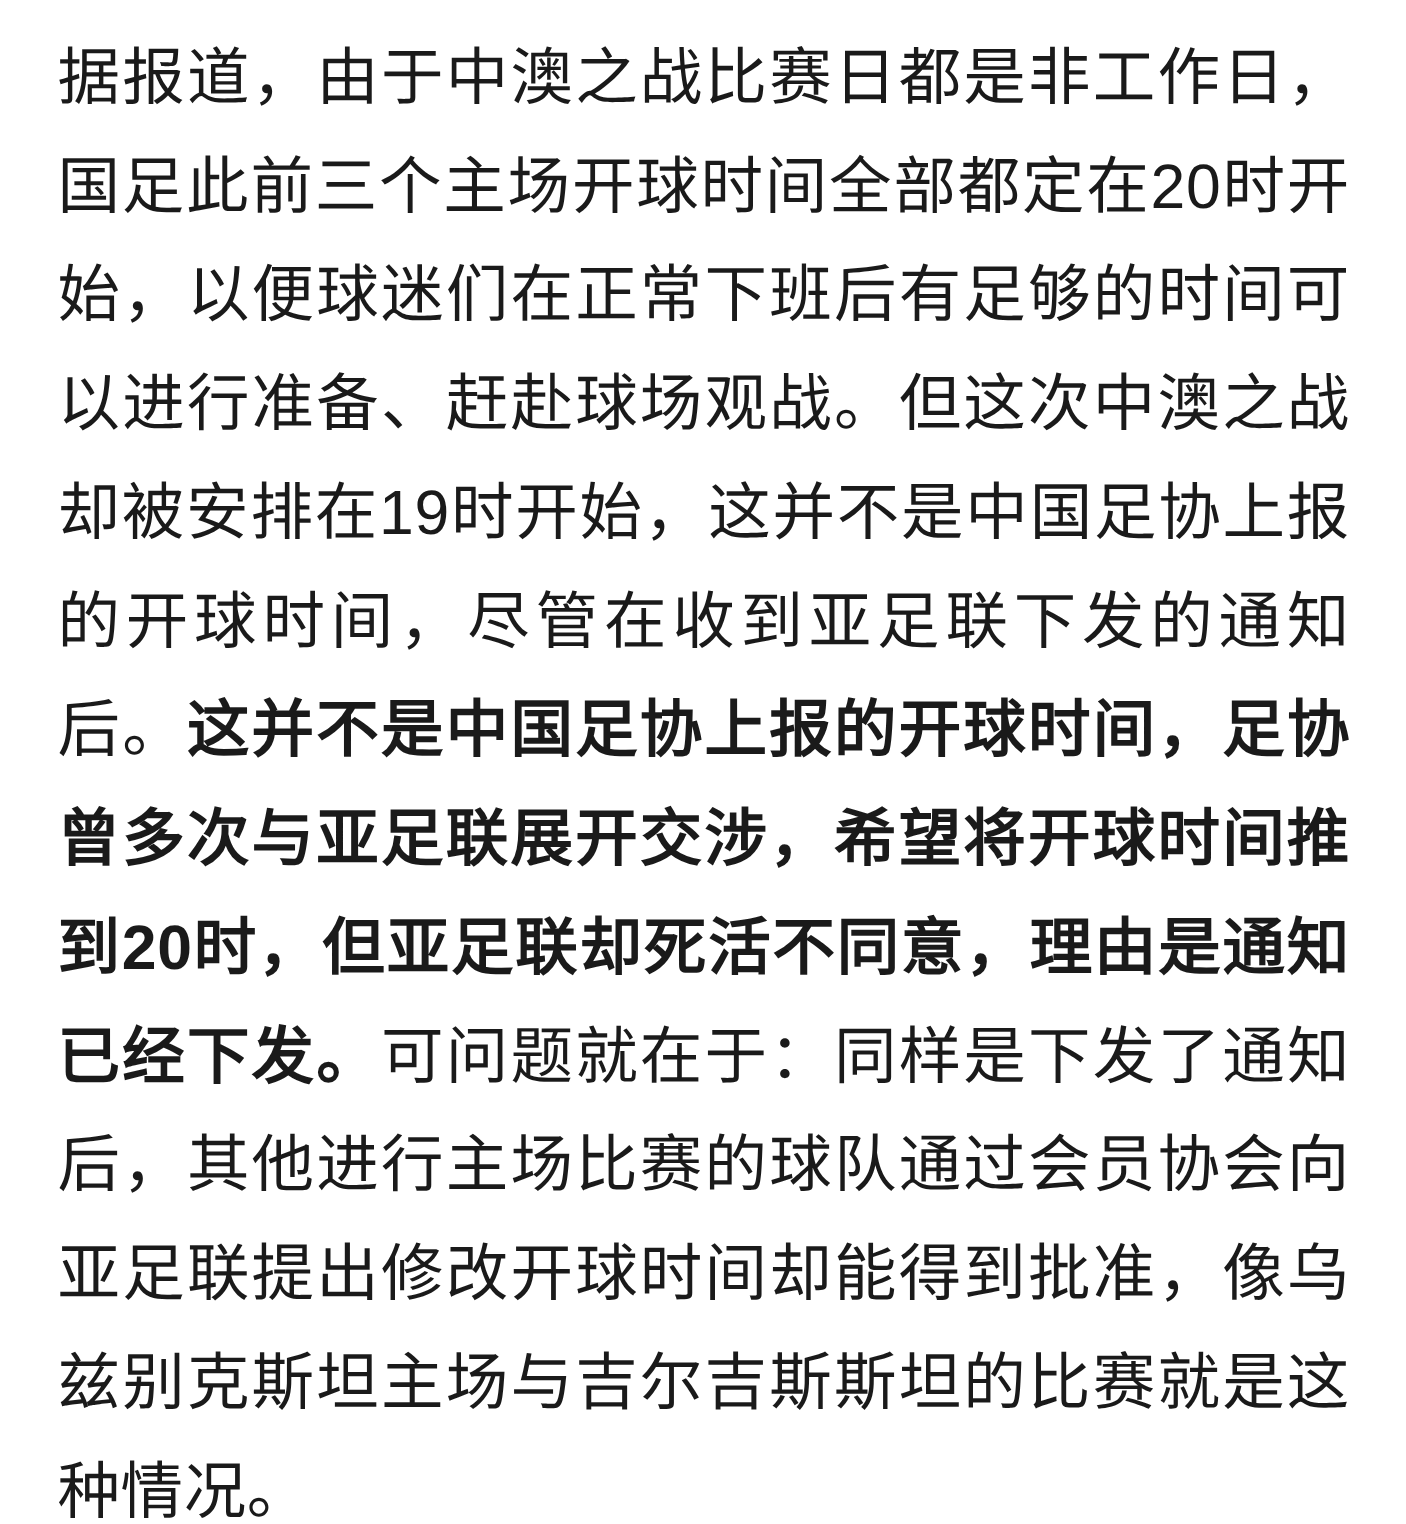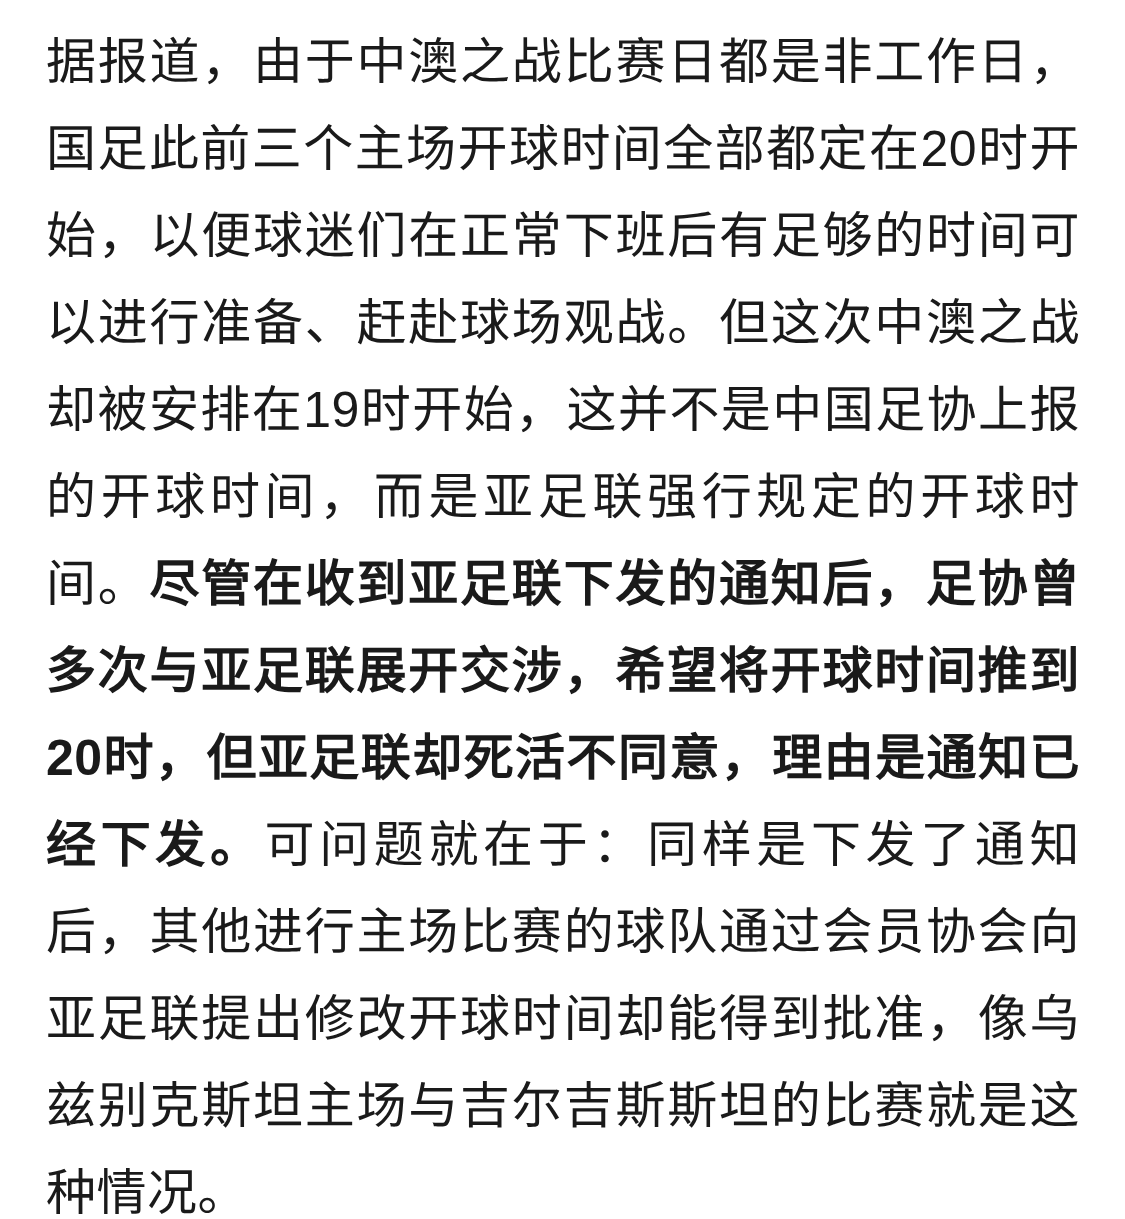--- a/index.html
+++ b/index.html
@@ -30,14 +30,14 @@
     word-break: break-all;
   }
   .article-paragraph strong {
     font-weight: 700;
   }
 </style>
 </head>
 <body>
 
 <div class="article-page">
-  <p class="article-paragraph"><span>据报道，由于中澳之战比赛日都是非工作日，国足此前三个主场开球时间全部都定在20时开始，以便球迷们在正常下班后有足够的时间可以进行准备、赶赴球场观战。但这次中澳之战却被安排在19时开始，这并不是中国足协上报的开球时间，而是亚足联强行规定的开球时间。</span><strong>尽管在收到亚足联下发的通知后，足协曾多次与亚足联展开交涉，希望将开球时间推到20时，但亚足联却死活不同意，理由是通知已经下发。</strong><span>可问题就在于：同样是下发了通知后，其他进行主场比赛的球队通过会员协会向亚足联提出修改开球时间却能得到批准，像乌兹别克斯坦主场与吉尔吉斯斯坦的比赛就是这种情况。</span></p>
+  <p class="article-paragraph"><span>据报道，由于中澳之战比赛日都是非工作日，国足此前三个主场开球时间全部都定在20时开始，以便球迷们在正常下班后有足够的时间可以进行准备、赶赴球场观战。但这次中澳之战却被安排在19时开始，这并不是中国足协上报的开球时间，尽管在收到亚足联下发的通知后。</span><strong>这并不是中国足协上报的开球时间，足协曾多次与亚足联展开交涉，希望将开球时间推到20时，但亚足联却死活不同意，理由是通知已经下发。</strong><span>可问题就在于：同样是下发了通知后，其他进行主场比赛的球队通过会员协会向亚足联提出修改开球时间却能得到批准，像乌兹别克斯坦主场与吉尔吉斯斯坦的比赛就是这种情况。</span></p>
 </div>
 
 </body></html>

